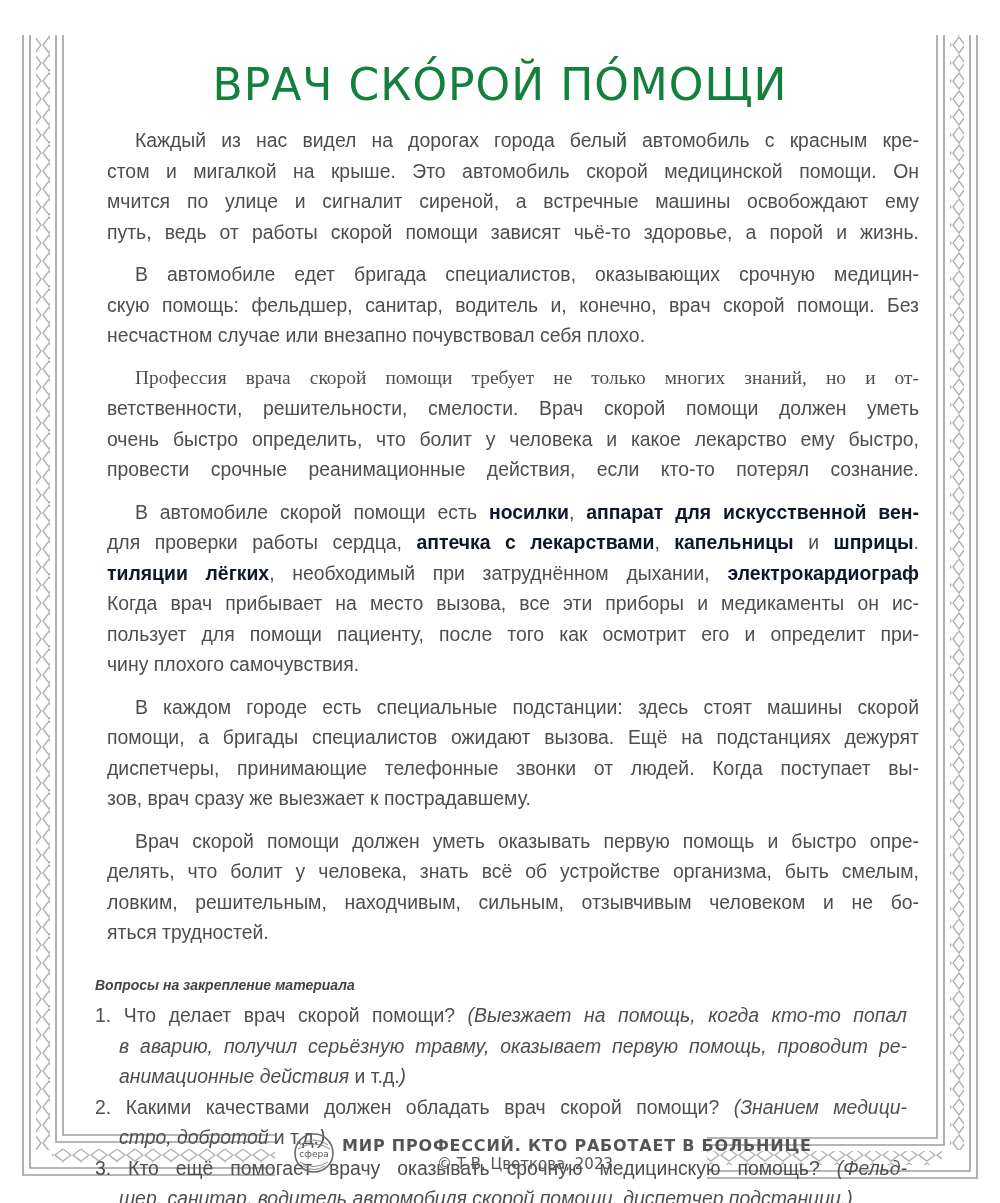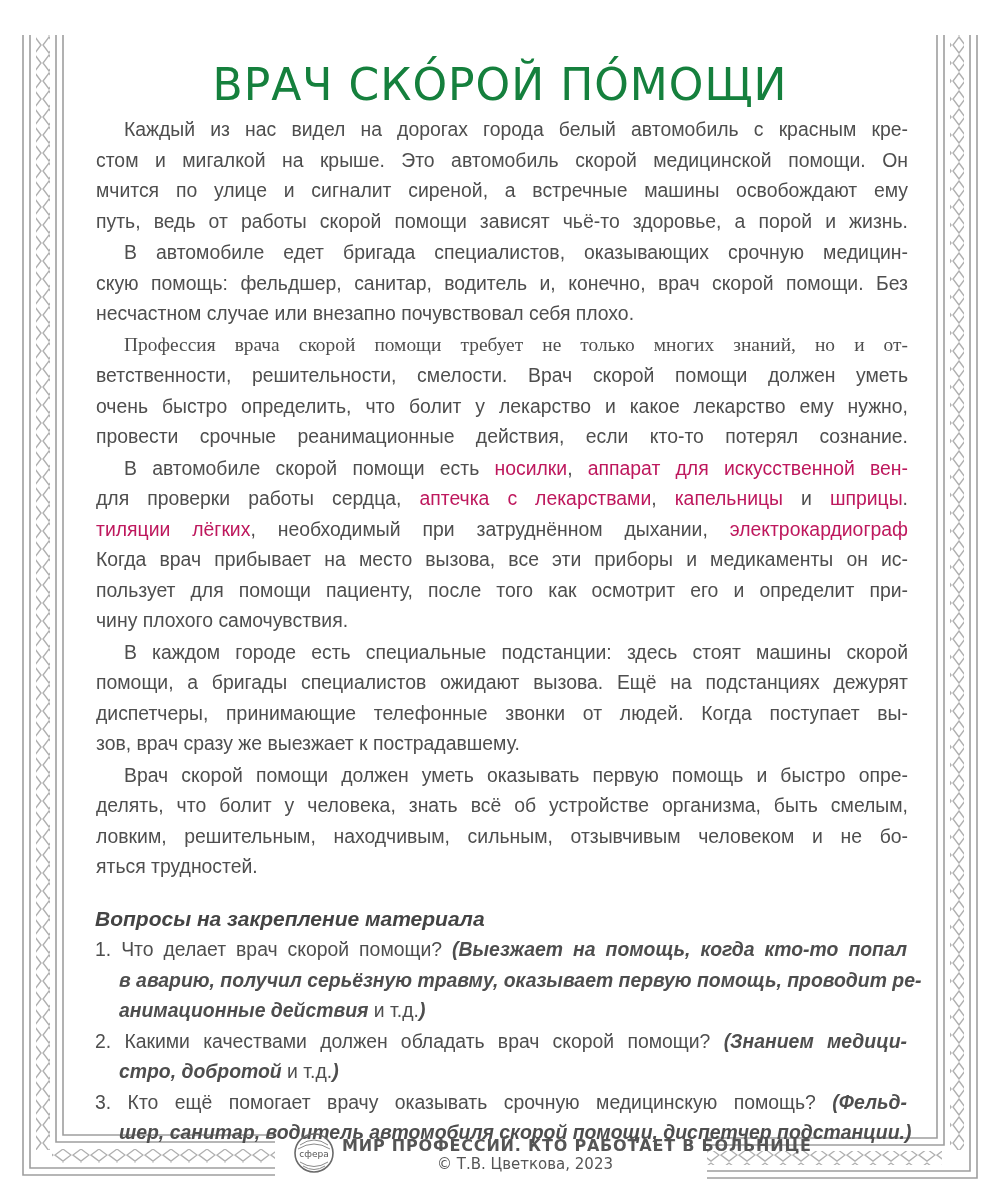--- a/index.html
+++ b/index.html
@@ -1,26 +1,26 @@
 <!DOCTYPE html>
 <html><head>
 <meta charset="utf-8">
 <style>
   html, body { margin:0; padding:0; background:#ffffff; }
   body { width:1000px; height:1203px; position:relative; overflow:hidden; font-family:"Liberation Sans", sans-serif; color:#4a4a4a; }
   .frame { position:absolute; left:0; top:0; width:1000px; height:1203px; }
   .title { position:absolute; left:0; width:1000px; top:30px; text-align:center; font-family:"DejaVu Sans", sans-serif; font-weight:normal; font-size:44px; letter-spacing:1px; color:#15803d; }
   .content { position:absolute; left:95px; top:113px; width:812px; }
-  .para { margin:1px; }
+  .para { margin:12px; }
   .line { display:block; font-family:"Liberation Sans", sans-serif; font-size:19.4px; line-height:30.5px; height:30.5px; white-space:nowrap; text-align:justify; text-align-last:justify; transform-origin:left center; color:#4e4e4e; }
   .line.last { text-align-last:left; }
   .line.indent { padding-left:28px; }
-  b { font-weight:normal; color:#be185d; }
-  i { font-style:italic;font-weight:bold; }
-  .q-heading { font-style:italic; font-weight:bold; font-size:21px; line-height:30.5px; height:30.5px; margin-top:22px; color:#444444; }
+  b { font-weight:bold; color:#0f172a; }
+  i { font-style:italic; }
+  .q-heading { font-style:italic; font-weight:bold; font-size:14px; line-height:30.5px; height:30.5px; margin-top:22px; color:#444444; }
   .q-line.cont { padding-left:24px; }
   .footer { position:absolute; left:290px; top:1130px; width:430px; height:50px; }
   .footer-title { position:absolute; left:52px; top:6px; font-family:"DejaVu Sans", sans-serif; font-weight:bold; font-size:16px; letter-spacing:0.8px; color:#555555; white-space:nowrap; }
   .footer-copy { position:absolute; left:0; width:440px; top:25px; text-align:center; font-family:"DejaVu Sans", sans-serif; font-size:15px; color:#555555; padding-left:30px; box-sizing:border-box;}
   .logo { position:absolute; left:2px; top:1px; width:44px; height:44px; }
 </style>
 </head>
 <body>
 
 <svg class="frame" viewBox="0 0 1000 1203" xmlns="http://www.w3.org/2000/svg">
@@ -61,21 +61,21 @@
     <span class="line" style="display: block; width: 812px; box-sizing: border-box;">путь, ведь от работы скорой помощи зависят чьё-то здоровье, а порой и жизнь.</span>
   </div>
   <div class="para">
     <span class="line indent" style="display: block; width: 812px; box-sizing: border-box;">В автомобиле едет бригада специалистов, оказывающих срочную медицин-</span>
     <span class="line" style="display: block; width: 812px; box-sizing: border-box;">скую помощь: фельдшер, санитар, водитель и, конечно, врач скорой помощи. Без</span>
     <span class="line last" style="display: block; width: 812px; box-sizing: border-box;">несчастном случае или внезапно почувствовал себя плохо.</span>
   </div>
   <div class="para">
     <span class="line indent" style="display: block; width: 812px; box-sizing: border-box; font-family: Liberation Serif, serif;">Профессия врача скорой помощи требует не только многих знаний, но и от-</span>
     <span class="line" style="display: block; width: 812px; box-sizing: border-box;">ветственности, решительности, смелости. Врач скорой помощи должен уметь</span>
-    <span class="line" style="display: block; width: 812px; box-sizing: border-box;">очень быстро определить, что болит у лекарство и какое лекарство ему нужно,</span>
+    <span class="line" style="display: block; width: 812px; box-sizing: border-box;">очень быстро определить, что болит у человека и какое лекарство ему быстро,</span>
     <span class="line" style="display: block; width: 812px; box-sizing: border-box;">провести срочные реанимационные действия, если кто-то потерял сознание.</span>
   </div>
   <div class="para">
     <span class="line indent rich" style="display: block; width: 812px; box-sizing: border-box;"><span>В автомобиле скорой помощи есть </span><b>носилки</b><span>, </span><b>аппарат для искусственной вен-</b></span>
     <span class="line rich" style="display: block; width: 812px; box-sizing: border-box;"><span>для проверки работы сердца, </span><b>аптечка с лекарствами</b><span>, </span><b>капельницы</b><span> и </span><b>шприцы</b><span>.</span></span>
     <span class="line rich" style="display: block; width: 812px; box-sizing: border-box;"><b>тиляции лёгких</b><span>, необходимый при затруднённом дыхании, </span><b>электрокардиограф</b></span>
     <span class="line rich" style="display: block; width: 812px; box-sizing: border-box;"><span>Когда врач прибывает на место вызова, все эти приборы и медикаменты он ис-</span></span>
     <span class="line rich" style="display: block; width: 812px; box-sizing: border-box;"><span>пользует для помощи пациенту, после того как осмотрит его и определит при-</span></span>
     <span class="line last rich" style="display: block; width: 812px; box-sizing: border-box;"><span>чину плохого самочувствия.</span></span>
   </div>

